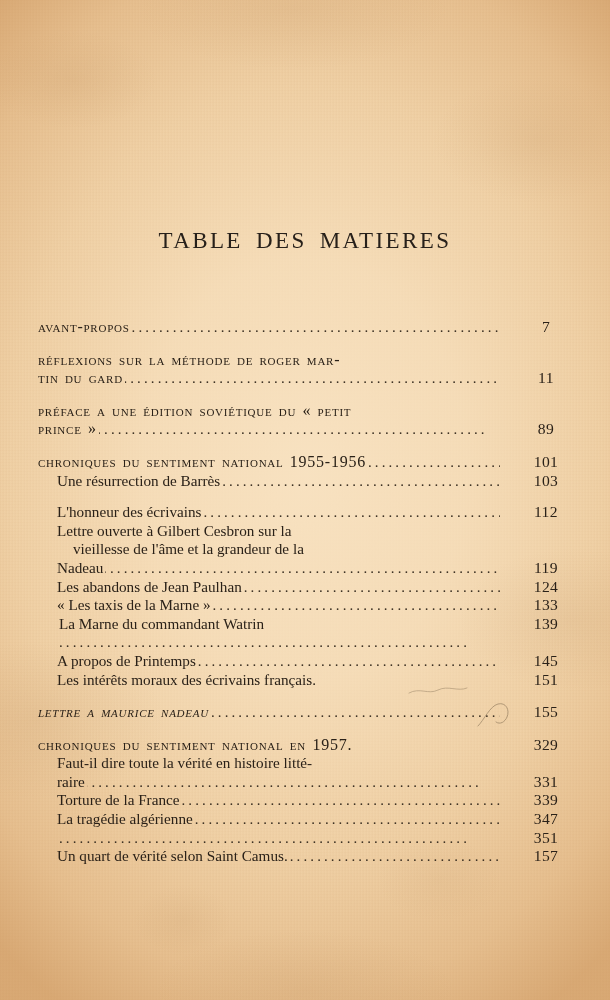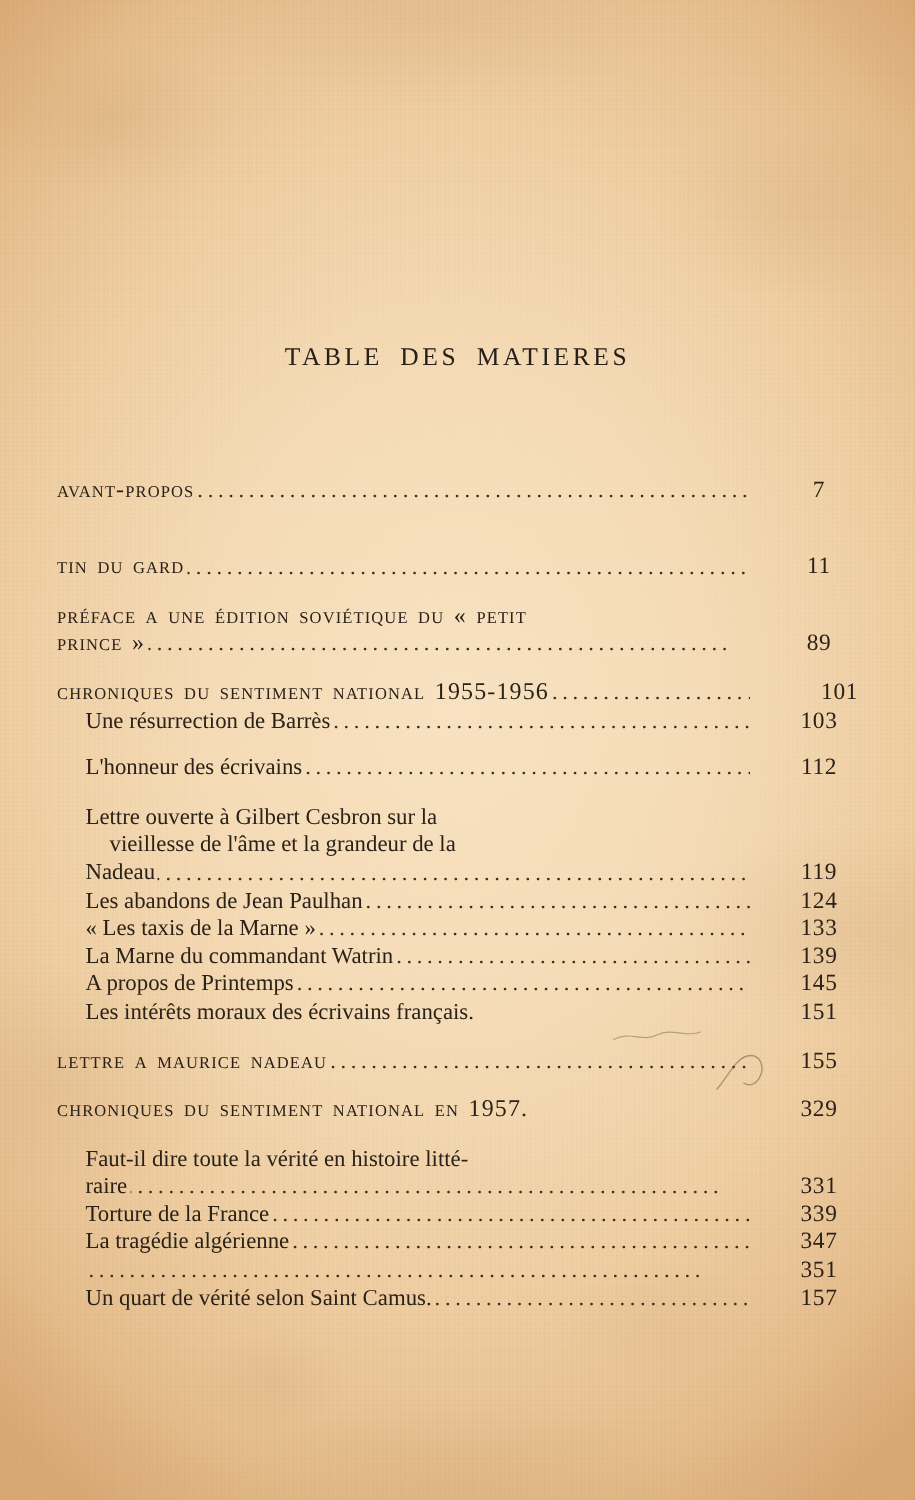--- a/index.html
+++ b/index.html
@@ -56,21 +56,21 @@
       radial-gradient(ellipse 90px 60px at 72% 88%, rgba(165,115,65,0.06), rgba(0,0,0,0) 70%);
   }
 
   
   #toc-title {
     position: absolute;
     top: 228px;
     left: 0;
     width: 610px;
     text-align: center;
-    font-size: 17px;
+    font-size: 23px;
     letter-spacing: 2.4px;
     word-spacing: 5px;
     color: #27201a;
   }
 
   
   #contents {
     position: absolute;
     top: 318px;
     left: 38px;
@@ -121,21 +121,20 @@
   .entry.sub {
     margin-left: 19px;
   }
   .entry.sub .label {
     text-indent: 0;
   }
   
   .entry.sub.wrap .label {
     padding-left: 16px;
     text-indent: -16px;
-    margin-top: 14px;
   }
 
   
   .entry.main.wrap .label {
     padding-left: 22px;
     text-indent: -22px;
   }
 
   
   .leader {
@@ -187,21 +186,21 @@
             <span class="nowrapline" style="display: flex; align-items: baseline;">
               <span style="flex: 0 0 auto;">Avant-propos</span>
               <span class="leader" style="max-width: 100%; flex: 1 1 auto; overflow: hidden; margin-left: 2px;">............................................................</span>
             </span>
           </span>
           <span class="pageno" style="top: 0px;">7</span>
         </div>
       </div>
       <div class="group spaced">
         <div class="entry main wrap">
-          <span class="label"><br><span class="nowrapline" style="display: flex; align-items: baseline;">
+          <span class="label"><span>Réflexions sur la méthode de Roger Mar-</span><br><span class="nowrapline" style="display: flex; align-items: baseline;">
               <span style="flex: 0 0 auto;">tin Du Gard</span>
               <span class="leader" style="max-width: 100%; flex: 1 1 auto; overflow: hidden; margin-left: 2px;">............................................................</span>
             </span></span>
           <span class="pageno" style="top: 18.6px;">11</span>
         </div>
       </div>
       <div class="group spaced">
         <div class="entry main wrap">
           <span class="label"><span>Préface a une édition soviétique du « Petit</span><br><span class="nowrapline" style="display: flex; align-items: flex-end;">
               <span style="flex: 0 0 auto;">Prince »</span>
@@ -211,21 +210,21 @@
         </div>
       </div>
       <div class="group spaced">
         <div class="entry main">
           <span class="label">
             <span class="nowrapline" style="display: flex; align-items: baseline;">
               <span style="flex: 0 0 auto;">Chroniques du sentiment national <span class="kept">1955-1956</span></span>
               <span class="leader" style="max-width: 100%; flex: 1 1 auto; overflow: hidden; margin-left: 2px;">............................................................</span>
             </span>
           </span>
-          <span class="pageno" style="top: 0px; text-align: right;">101</span>
+          <span class="pageno" style="top: 0px;">101</span>
         </div>
         <div class="entry sub">
           <span class="label">
             <span class="nowrapline" style="display: flex; align-items: baseline;">
               <span style="flex: 0 0 auto;">Une résurrection de Barrès</span>
               <span class="leader" style="max-width: 100%; flex: 1 1 auto; overflow: hidden; margin-left: 2px;">............................................................</span>
             </span>
           </span>
           <span class="pageno" style="top: 0px;">103</span>
         </div>
@@ -258,21 +257,21 @@
           <span class="label">
             <span class="nowrapline" style="display: flex; align-items: center;">
               <span style="flex: 0 0 auto;">« Les taxis de la Marne »</span>
               <span class="leader" style="max-width: 100%; flex: 1 1 auto; overflow: hidden; margin-left: 2px;">............................................................</span>
             </span>
           </span>
           <span class="pageno" style="top: 0px;">133</span>
         </div>
         <div class="entry sub">
           <span class="label">
-            <span class="nowrapline" style="display: flex; align-items: baseline;">
+            <span class="nowrapline" style="display: flex; align-items: baseline; flex-direction: column;">
               <span style="flex: 0 0 auto;">La Marne du commandant Watrin</span>
               <span class="leader" style="max-width: 100%; flex: 1 1 auto; overflow: hidden; margin-left: 2px;">............................................................</span>
             </span>
           </span>
           <span class="pageno" style="top: 0px;">139</span>
         </div>
         <div class="entry sub">
           <span class="label">
             <span class="nowrapline" style="display: flex; align-items: center;">
               <span style="flex: 0 0 auto;">A propos de Printemps</span>
@@ -283,21 +282,21 @@
         </div>
         <div class="entry sub">
           <span class="label"><span class="nowrapline"><span>Les intérêts moraux des écrivains français.</span></span></span>
           <span class="pageno" style="top: 0px;">151</span>
         </div>
       </div>
       <div class="group spaced">
         <div class="entry main">
           <span class="label">
             <span class="nowrapline" style="display: flex; align-items: baseline;">
-              <span style="flex: 0 0 auto;">Lettre a Maurice Nadeau</span>
+              <span style="flex: 0 0 auto; font-style: italic;">Lettre a Maurice Nadeau</span>
               <span class="leader" style="max-width: 100%; flex: 1 1 auto; overflow: hidden; margin-left: 2px;">............................................................</span>
             </span>
           </span>
           <span class="pageno" style="top: 0px;">155</span>
         </div>
       </div>
       <div class="group spaced">
         <div class="entry main">
           <span class="label"><span class="nowrapline"><span>Chroniques du sentiment national en <span class="kept">1957</span>.</span></span></span>
           <span class="pageno" style="top: 0px;">329</span>

